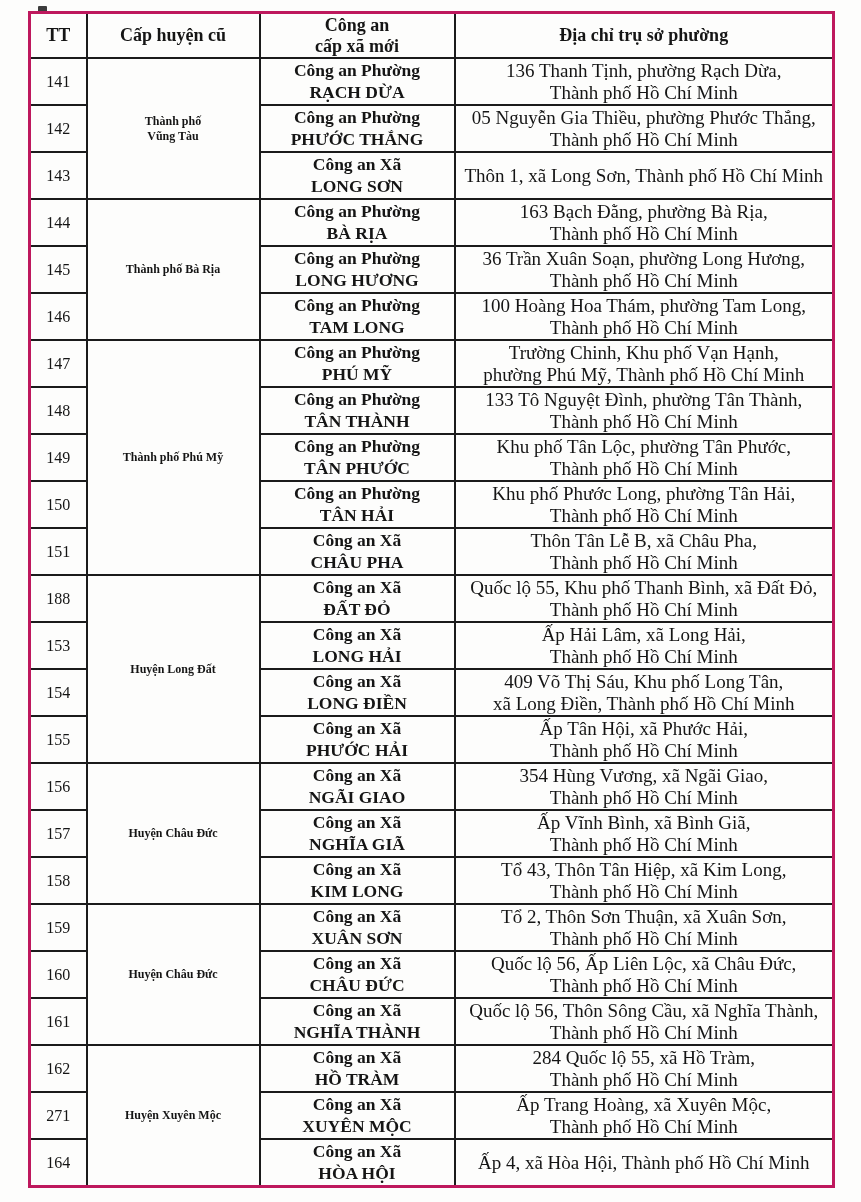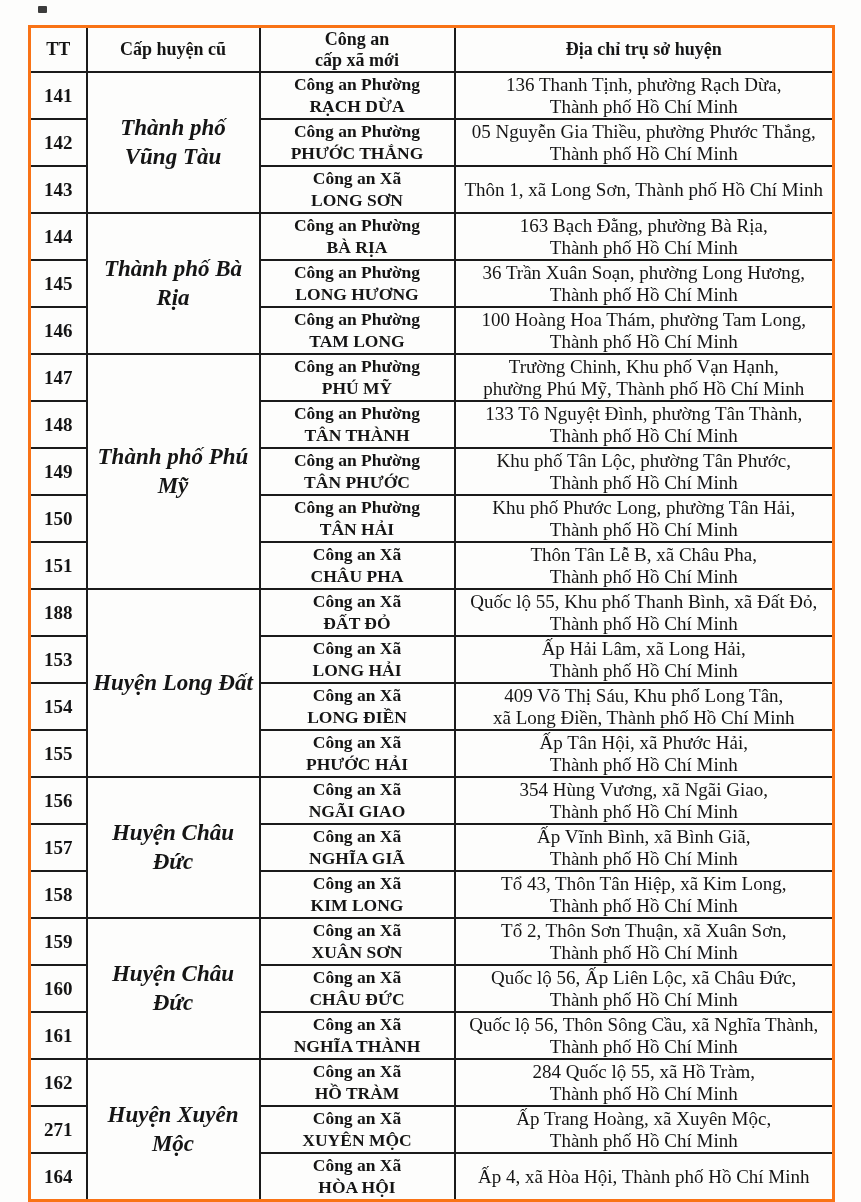--- a/index.html
+++ b/index.html
@@ -17,48 +17,47 @@
     left: 38px;
     top: 6px;
     width: 9px;
     height: 7px;
     background: #3c3c3c;
     border-radius: 1px;
   }
   table.doc-table {
     position: absolute;
     left: 28px;
-    top: 25px;
+    top: 11px;
     width: 804px;
     border-collapse: collapse;
     table-layout: fixed;
-    border: 3px solid #f97316;
+    border: 3px solid #be185d;
   }
   .doc-table th, .doc-table td {
     border: 2px solid #1b1b1b;
     text-align: center;
     vertical-align: middle;
     padding: 1px 4px;
     overflow: hidden;
   }
   .doc-table thead tr { height: 43px; }
   .doc-table tbody tr { height: 44px; }
   .doc-table th {
     font-size: 18px;
     font-weight: bold;
     white-space: pre-line;
     line-height: 1.15;
   }
-  td.tt { font-size: 19px; font-weight: bold; margin-top: 30px; }
+  td.tt { font-size: 16px; font-weight: normal; margin-top: 30px; }
   td.district {
-    font-size: 23px;
+    font-size: 12px;
     font-weight: bold;
     white-space: pre-line;
     line-height: 1.25;
-    font-style: italic;
   }
   td.unit {
     font-size: 17.5px;
     font-weight: bold;
     line-height: 21.5px;
     text-align: center;
   }
   td.address {
     font-size: 19px;
     font-weight: normal;
@@ -76,21 +75,21 @@
     <col style="width:173px">
     <col style="width:195px">
     <col style="width:379px">
   </colgroup>
   <thead>
     <tr>
       <th>TT</th>
       <th>Cấp huyện cũ</th>
       <th>Công an
 cấp xã mới</th>
-      <th>Địa chỉ trụ sở huyện</th>
+      <th>Địa chỉ trụ sở phường</th>
     </tr>
   </thead>
   <tbody>
       <tr>
         <td class="tt">141</td>
         <td class="district" rowspan="3">Thành phố
 Vũng Tàu</td>
         <td class="unit">
           <div>Công an Phường</div>
           <div>RẠCH DỪA</div>

